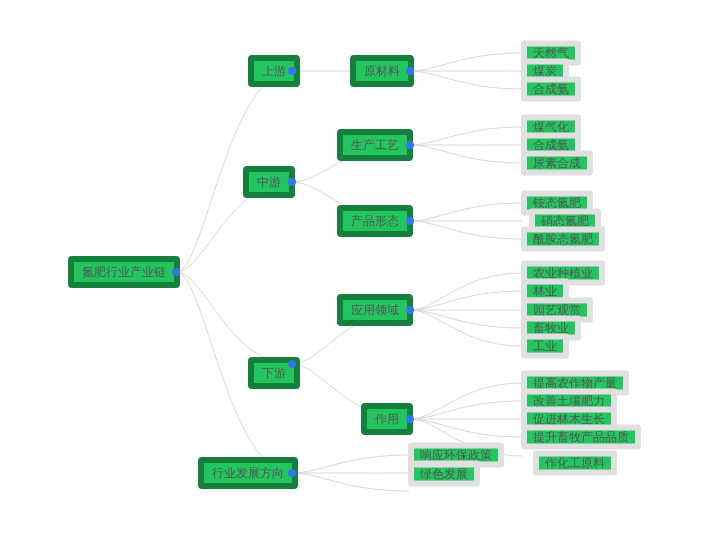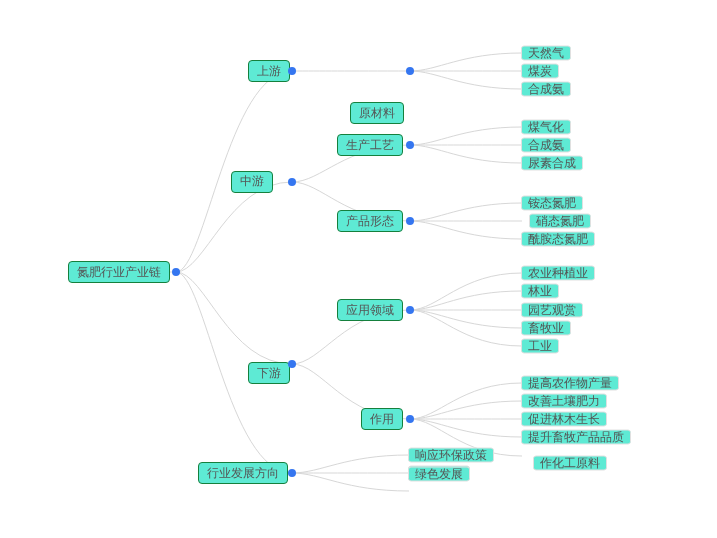--- a/index.html
+++ b/index.html
@@ -20,22 +20,22 @@
   .layer {
     position: absolute;
     left: 0;
     top: 0;
   }
   svg.layer { pointer-events: none; }
   #nodes-layer { width: 717px; height: 538px; }
   .node {
     position: absolute;
     transform: translateY(-50%);
-    background: #5eead4;
-    border: 1px solid #15803d;
+    background: #22c55e;
+    border: 6px solid #15803d;
     border-radius: 4px;
     color: #555555;
     font-size: 12px;
     line-height: 16px;
     padding: 2px 8px;
     white-space: nowrap;
     box-sizing: border-box;
     cursor: default;
   }
   .node.leaf {
@@ -83,24 +83,24 @@
       <path d="M 410,419 C 438,419 460.4,419 522,419" class="edge" stroke="#d7d7d7"></path>
       <path d="M 410,419 C 438,419 460.4,437 522,437" class="edge" stroke="#d7d7d7"></path>
       <path d="M 410,419 C 438,419 460.4,456 522,456" class="edge" stroke="#d7d7d7"></path>
       <path d="M 292,473 C 321.25,473 344.65,455 409,455" class="edge" stroke="#d7d7d7"></path>
       <path d="M 292,473 C 321.25,473 344.65,473 409,473" class="edge" stroke="#d7d7d7"></path>
       <path d="M 292,473 C 321.25,473 344.65,491 409,491" class="edge" stroke="#d7d7d7"></path>
     </svg>
   <div id="nodes-layer" class="layer">
       <div class="node" style="left: 68px; top: 272px;">氮肥行业产业链</div>
       <div class="node" style="left: 248px; top: 71px;">上游</div>
-      <div class="node" style="left: 231px; top: 182px; font-family: Liberation Mono, monospace;">中游</div>
+      <div class="node" style="left: 243px; top: 182px;">中游</div>
       <div class="node" style="left: 248px; top: 364px; margin-top: 9px;">下游</div>
       <div class="node" style="left: 198px; top: 473px;">行业发展方向</div>
-      <div class="node" style="left: 350px; top: 71px; margin-top: 42px;">原材料</div>
+      <div class="node" style="left: 350px; top: 71px;">原材料</div>
       <div class="node" style="left: 337px; top: 145px;">生产工艺</div>
       <div class="node" style="left: 337px; top: 221px;">产品形态</div>
       <div class="node" style="left: 337px; top: 310px;">应用领域</div>
       <div class="node" style="left: 361px; top: 419px;">作用</div>
       <div class="node leaf" style="left: 521px; top: 53px;">天然气</div>
       <div class="node leaf" style="left: 521px; top: 71px;">煤炭</div>
       <div class="node leaf" style="left: 521px; top: 89px;">合成氨</div>
       <div class="node leaf" style="left: 521px; top: 127px;">煤气化</div>
       <div class="node leaf" style="left: 521px; top: 145px;">合成氨</div>
       <div class="node leaf" style="left: 521px; top: 163px;">尿素合成</div>

